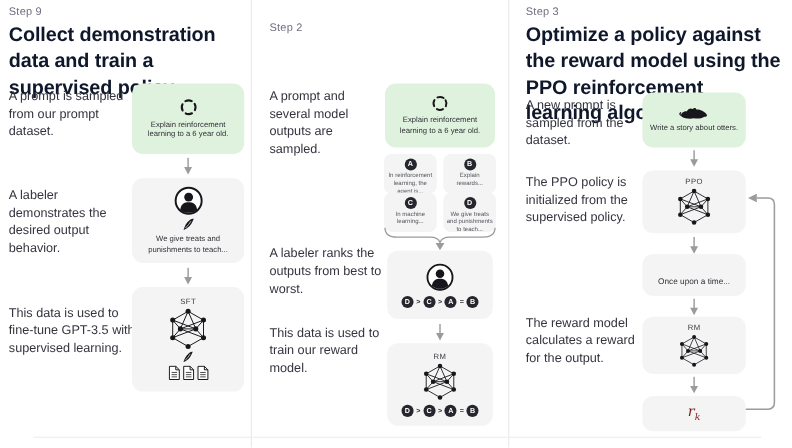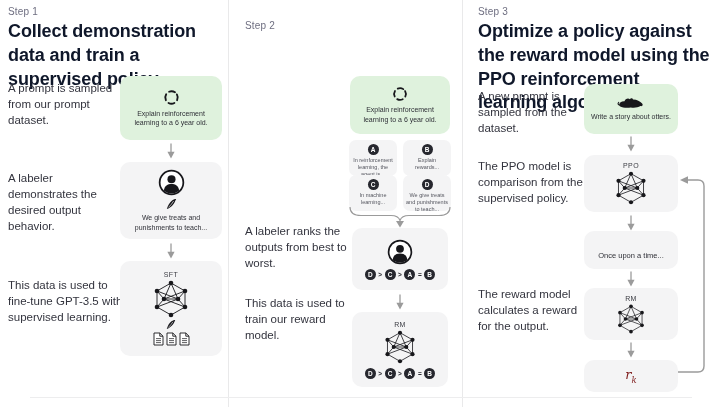--- a/index.html
+++ b/index.html
@@ -106,21 +106,21 @@
     </symbol>
   </defs>
 </svg>
 
 <div class="canvas">
 
   <div class="vdiv" style="left:228px"></div>
   <div class="vdiv" style="left:462px"></div>
   <div class="hline"></div>
 
-  <div class="step-label" style="left:8px;top:6px">Step 1</div>
+  <div class="step-label" style="left:8px;top:6px">Step 9</div>
   <h2 class="heading" style="left:8px;top:20px;width:216px">Collect demonstration data and train a supervised policy.</h2>
 
   <p class="body" style="left:8px;top:80px;width:112px">A prompt is sampled from our prompt dataset.</p>
   <div class="box green" style="left:120px;top:76px;width:102px;height:64px">
     <svg class="ic" width="17" height="17">
         <use href="#i-dash"></use>
       </svg>
     <div class="caption">Explain reinforcement learning to a 6 year old.</div>
   </div>
 
@@ -160,20 +160,21 @@
           <use href="#i-doc"></use>
         </svg>
       <svg class="ic" width="11" height="14">
           <use href="#i-doc"></use>
         </svg>
     </div>
   </div>
 
   <div class="step-label" style="left:245px;top:20px">Step 2</div>
 
+  <p class="body" style="left:245px;top:80px;width:100px">A prompt and several model outputs are sampled.</p>
   <div class="box green" style="left:350px;top:76px;width:100px;height:58px">
     <svg class="ic" width="16" height="16">
         <use href="#i-dash"></use>
       </svg>
     <div class="caption">Explain reinforcement learning to a 6 year old.</div>
   </div>
 
   <div class="mini" style="left:349px;top:140px;width:48px;height:32px">
     <span class="out-c">A</span>
     <div class="caption">In reinforcement learning, the agent is...</div>
@@ -240,21 +241,21 @@
     <svg class="ic" width="28" height="13">
         <use href="#i-otter"></use>
       </svg>
     <div class="caption">Write a story about otters.</div>
   </div>
 
   <svg class="abs" style="left:626px;top:136px" width="10" height="16">
       <use href="#i-darr"></use>
     </svg>
 
-  <p class="body" style="left:478px;top:158px;width:112px">The PPO model is comparison from the supervised policy.</p>
+  <p class="body" style="left:478px;top:158px;width:112px">The PPO policy is initialized from the supervised policy.</p>
   <div class="box gray" style="left:584px;top:155px;width:94px;height:57px">
     <div class="box-title">PPO</div>
     <svg class="ic" width="40" height="34">
         <use href="#i-net"></use>
       </svg>
   </div>
 
   <svg class="abs" style="left:626px;top:215px" width="10" height="16">
       <use href="#i-darr"></use>
     </svg>

